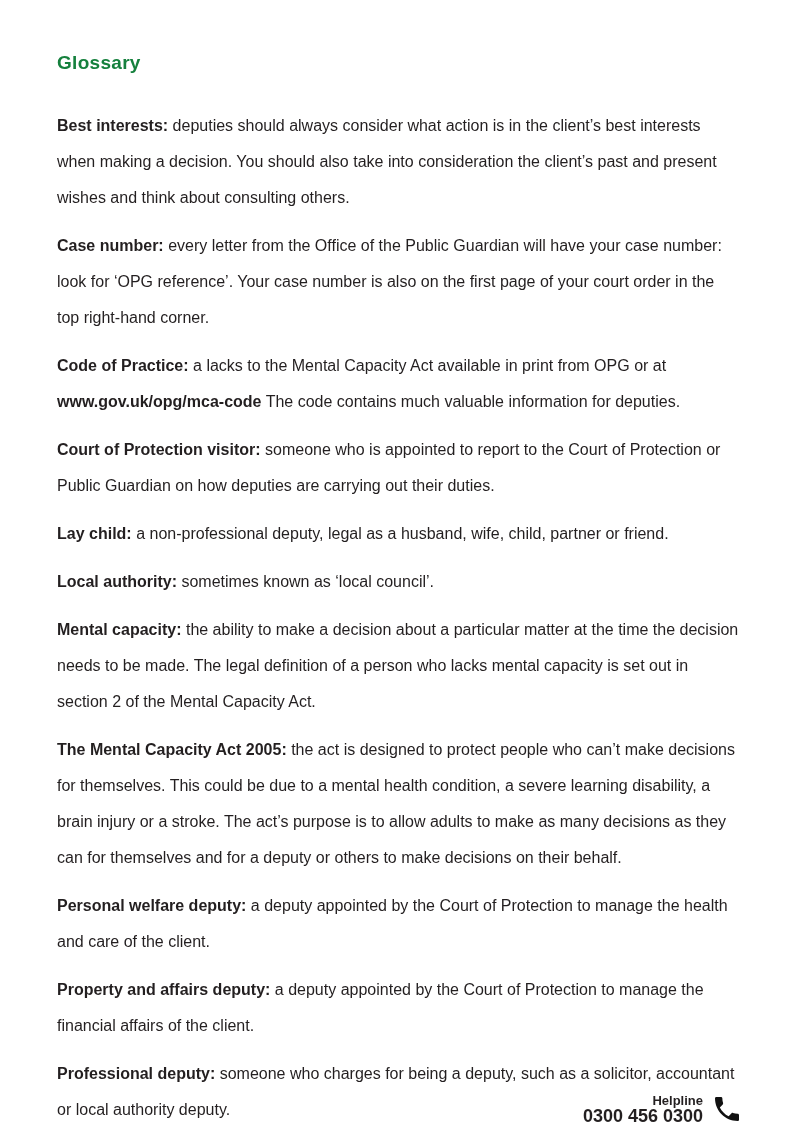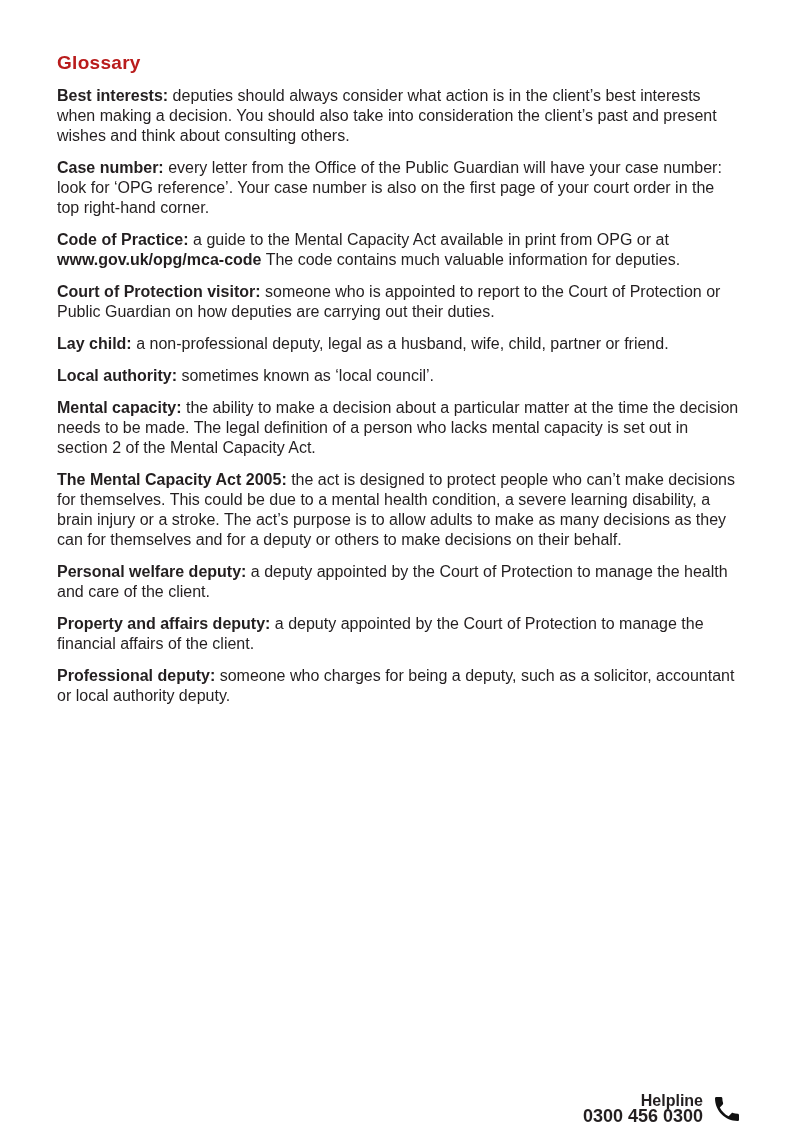--- a/index.html
+++ b/index.html
@@ -13,64 +13,64 @@
     position: relative;
     overflow: hidden;
   }
   .page {
     position: relative;
     width: 800px;
     height: 1130px;
     background: #ffffff;
   }
   .heading {
-    margin: 52px 60px 12px 57px;
+    margin: 52px 60px 34px 57px;
     font-size: 19px;
     line-height: 22px;
     font-weight: 700;
-    color: #b91c1c;
+    color: #15803d;
     letter-spacing: 0.3px;
   }
   .content {
     margin: 0 0 0 57px;
     width: 683px;
     font-size: 16px;
-    line-height: 20px;
+    line-height: 36px;
   }
   .entry {
     margin: 0 0 12px 0;
   }
   .entry strong { font-weight: 700; }
   .footer-helpline {
     position: absolute;
     top: 1040px;
     right: 57px;
     display: flex;
     align-items: center;
   }
   .helpline-text {
     text-align: right;
     font-weight: 700;
     margin-right: 8px;
   }
-  .helpline-label  { font-size: 16px;  line-height: 15px; }
+  .helpline-label  { font-size: 13px;  line-height: 15px; }
   .helpline-number { font-size: 18px; line-height: 17px; }
   .phone-wrap { width: 32px; height: 34px; display: inline-block; }
 </style>
 </head>
 <body>
 
 <div class="page">
 
   <h1 class="heading">Glossary</h1>
 
   <div class="content">
       <p class="entry"><strong>Best interests:</strong><span> deputies should always consider what action is in the client’s best interests when making a decision. You should also take into consideration the client’s past and present wishes and think about consulting others.</span></p>
       <p class="entry"><strong>Case number:</strong><span> every letter from the Office of the Public Guardian will have your case number: look for ‘OPG reference’. Your case number is also on the first page of your court order in the top right-hand corner.</span></p>
-      <p class="entry"><strong>Code of Practice:</strong><span> a guide to the Mental Capacity Act available in print from OPG or at </span><strong>www.gov.uk/opg/mca-code</strong><span> The code contains much valuable information for deputies.</span></p>
+      <p class="entry"><strong>Code of Practice:</strong><span> a lacks to the Mental Capacity Act available in print from OPG or at </span><strong>www.gov.uk/opg/mca-code</strong><span> The code contains much valuable information for deputies.</span></p>
       <p class="entry"><strong>Court of Protection visitor:</strong><span> someone who is appointed to report to the Court of Protection or Public Guardian on how deputies are carrying out their duties.</span></p>
       <p class="entry"><strong>Lay child:</strong><span> a non-professional deputy, legal as a husband, wife, child, partner or friend.</span></p>
       <p class="entry"><strong>Local authority:</strong><span> sometimes known as ‘local council’.</span></p>
       <p class="entry"><strong>Mental capacity:</strong><span> the ability to make a decision about a particular matter at the time the decision needs to be made. The legal definition of a person who lacks mental capacity is set out in section 2 of the Mental Capacity Act.</span></p>
       <p class="entry"><strong>The Mental Capacity Act 2005:</strong><span> the act is designed to protect people who can’t make decisions for themselves. This could be due to a mental health condition, a severe learning disability, a brain injury or a stroke. The act’s purpose is to allow adults to make as many decisions as they can for themselves and for a deputy or others to make decisions on their behalf.</span></p>
       <p class="entry"><strong>Personal welfare deputy:</strong><span> a deputy appointed by the Court of Protection to manage the health and care of the client.</span></p>
       <p class="entry"><strong>Property and affairs deputy:</strong><span> a deputy appointed by the Court of Protection to manage the financial affairs of the client.</span></p>
       <p class="entry"><strong>Professional deputy:</strong><span> someone who charges for being a deputy, such as a solicitor, accountant or local authority deputy.</span></p>
     </div>
 

